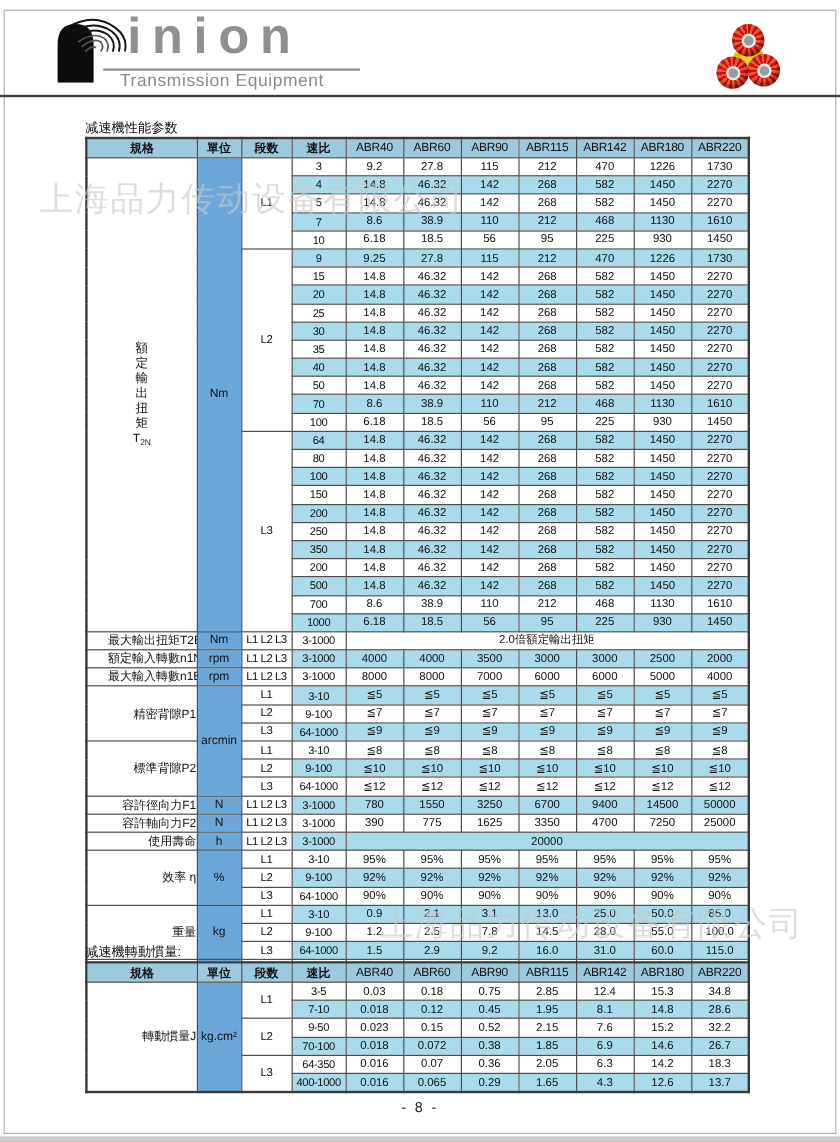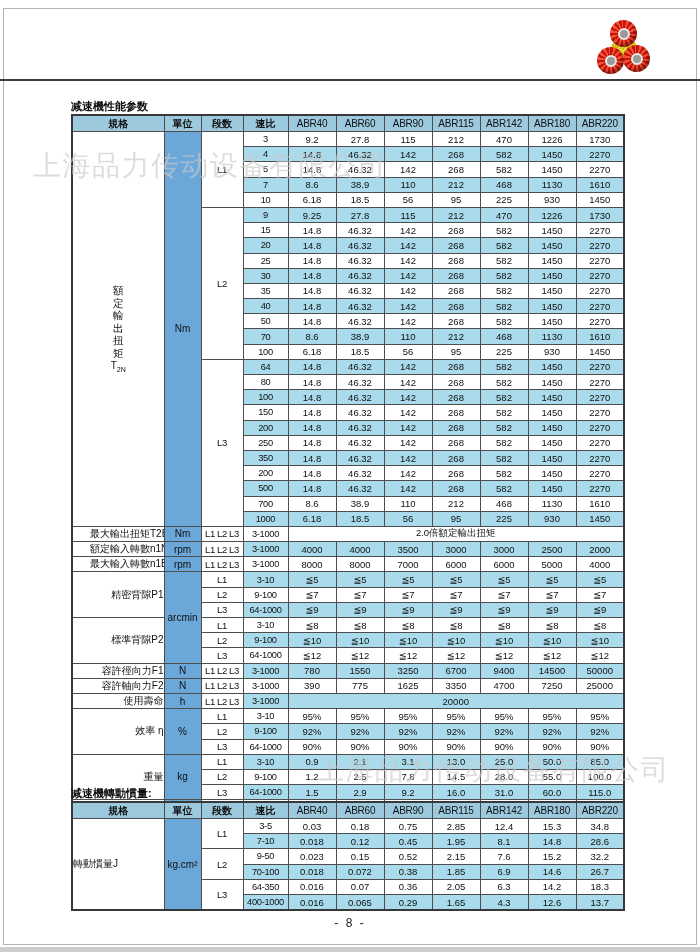--- a/index.html
+++ b/index.html
@@ -25,40 +25,40 @@
     background:repeating-conic-gradient(var(--gear_red,#c41507) 0deg 13deg,#f4513a 13deg 26deg);
     box-shadow:inset -2px -3px 3px rgba(0,0,0,.35);z-index:2;}
   .gear.red::after{content:"";position:absolute;inset:0;margin:auto;width:12px;height:12px;
     border-radius:50%;background:#9a9a9a;border:2px solid #e9e9e9;box-sizing:border-box;}
   .gear.yellow{width:26px;height:28px;left:14px;top:16px;z-index:1;
     background:repeating-conic-gradient(var(--gear_yellow,#cfc400) 0deg 13deg,#ece04a 13deg 26deg);}
   .g-top{left:13px;top:0;}
   .g-left{left:0;top:27px;}
   .g-right{left:26px;top:25px;}
 
-  .tbl-title{position:absolute;left:71px;font-size:11px;font-weight:bold;color:#0d0d0d;}
+  .tbl-title{position:absolute;left:71px;font-size:11px;font-weight:normal;color:#0d0d0d;}
   #t1-title{top:99px;}
   #t2-title{top:786px;}
 
   table{border-collapse:collapse;table-layout:fixed;width:552px;
         font-size:9.5px;color:#101010;border:2px solid #383838;position:absolute;left:71px;
         background:#fff;}
   #performance-table{top:114px;}
   #inertia-table{top:801px;}
   th,td{border:1px solid var(--grid,#4d4d4d);text-align:center;padding:0;
         overflow:hidden;white-space:nowrap;vertical-align:middle;}
   th{background:var(--header_bg,#9dc9de);height:15px;font-size:10px;}
   th.h-cn{font-weight:bold;margin-top:11px;}
   th.h-model{font-weight:normal;letter-spacing:-0.2px;}
   #performance-table td{height:14.2px;}
   #inertia-table td{height:14.2px;}
   td.unit{background:var(--unit_bg,#6ca7da);font-size:10px;}
   td.lbl{background:#fff;text-align:right;padding-left:17px;font-size:10px;}
   td.lbl.vert{text-align:center;padding-left:0;}
-  td.lbl.ctr{text-align:left;padding-left:0;}
+  td.lbl.ctr{text-align:right;padding-left:0;}
   td.stage{background:#fff;font-size:9.5px;letter-spacing:-0.4px;margin-left:28px;}
   td.ratio{font-size:9.3px;letter-spacing:-0.3px;}
   tr.stripe td.ratio,tr.stripe td.val,tr.stripe td.spanval{background:var(--stripe_bg,#a9dbec);}
   .vchars{font-size:10.5px;line-height:12.5px;}
   .tsub{margin-top:1px;font-size:10px;}
   sub{font-size:7px;}
 
   .watermark{position:absolute;color:var(--watermark,#c9c9c9);opacity:.62;font-size:28px;
              letter-spacing:1.5px;white-space:nowrap;z-index:9;pointer-events:none;text-align:right;}
   #wm1{left:33px;top:147px;}
@@ -67,20 +67,37 @@
   .page-num{position:absolute;left:0;top:916px;width:700px;text-align:center;
             font-size:12px;letter-spacing:2px;color:#222;}
 </style>
 </head>
 <body>
 
 <div class="page">
 
   <div class="frame"></div>
 
+  <div class="logo">
+    <svg class="swirl" viewBox="0 0 66 54" width="66" height="54" aria-hidden="true">
+      <path d="M4,54 L4,22 Q4,5 19,5 Q34,5 34,22 L34,54 Z" fill="#0c0c0c"></path>
+      <g fill="none" stroke="#141414" stroke-width="1.6">
+        <path d="M12,8 Q34,-5 52,8 Q63,16 60,28"></path>
+        <path d="M15,12 Q34,1 49,11 Q58,18 55,28"></path>
+        <path d="M18,16 Q34,6 46,14 Q53,20 50,28"></path>
+      </g>
+      <g fill="none" stroke="#555555" stroke-width="1.4">
+        <path d="M21,20 Q34,11 43,17 Q48,22 45,28"></path>
+        <path d="M24,24 Q34,16 40,20 Q43,24 40,28"></path>
+        <path d="M27,28 Q33,22 36,25"></path>
+      </g>
+    </svg>
+    <div class="brand-name">inion</div>
+    <div class="brand-tagline">Transmission  Equipment</div>
+  </div>
 
   <div class="gears">
     <div class="gear yellow"></div>
     <div class="gear red g-top"></div>
     <div class="gear red g-left"></div>
     <div class="gear red g-right"></div>
   </div>
 
   <div class="header-rule"></div>
 

